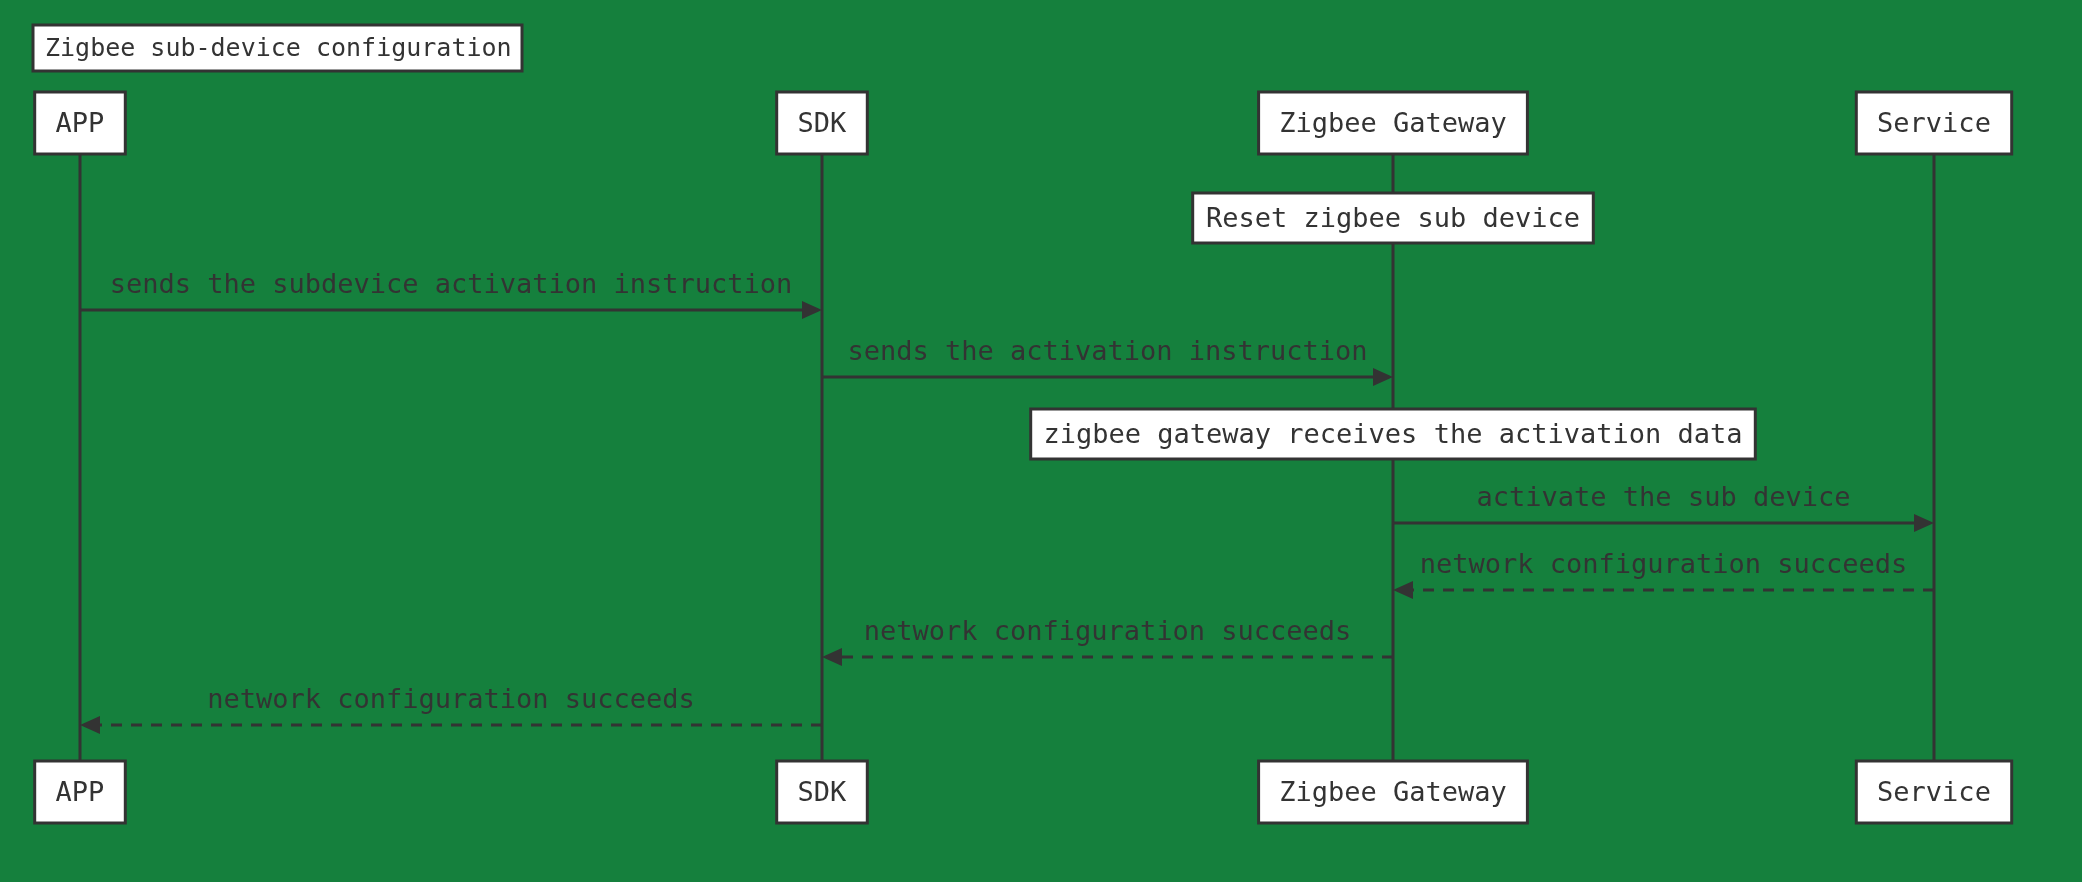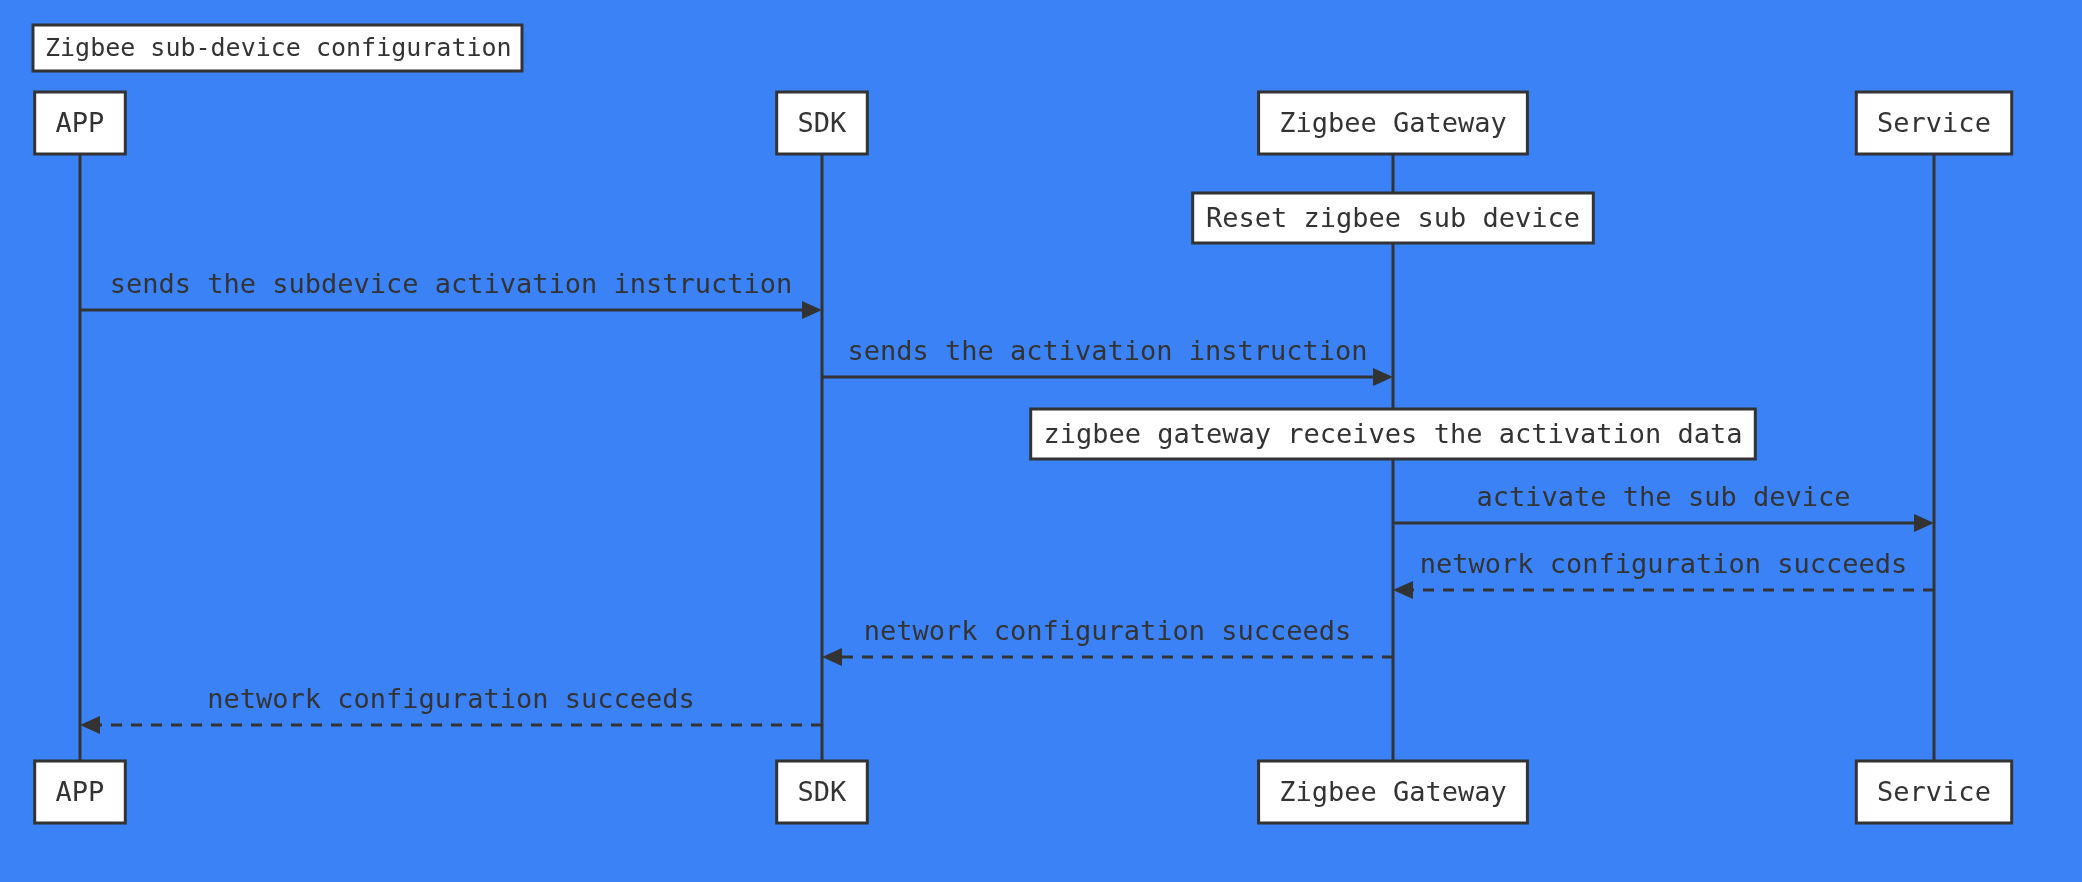--- a/index.html
+++ b/index.html
@@ -10,21 +10,21 @@
   body {
     width: 2082px;
     height: 882px;
     font-family: "DejaVu Sans Mono", "Liberation Mono", monospace;
     overflow: hidden;
   }
   #diagram {
     position: relative;
     width: 2082px;
     height: 882px;
-    background: #3b82f6;
+    background: #15803d;
   }
   svg.layer {
     position: absolute;
     left: 0;
     top: 0;
     width: 2082px;
     height: 882px;
   }
   .box-rect {
     fill: #ffffff;

